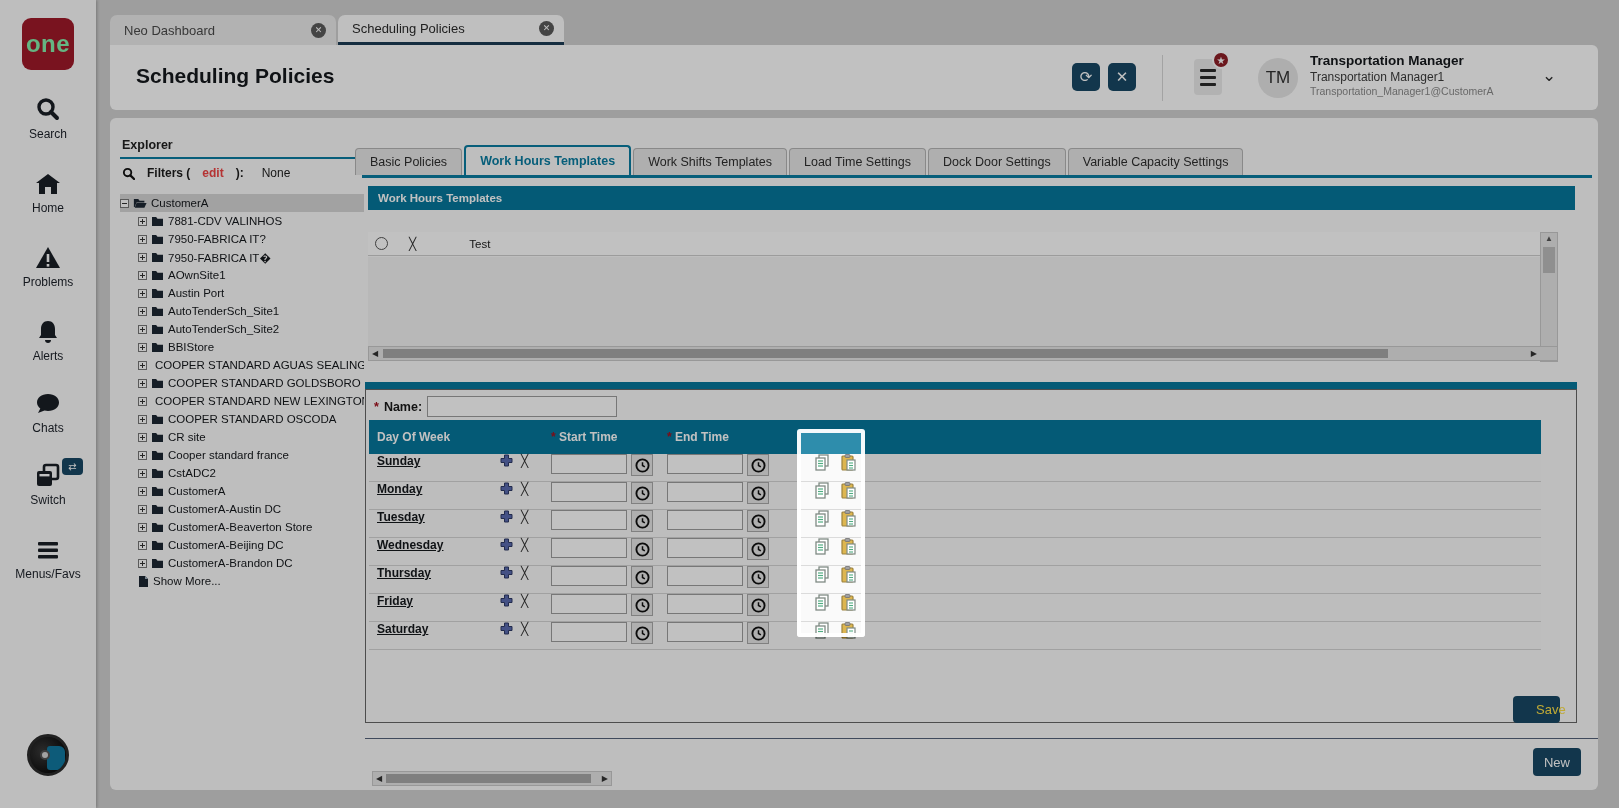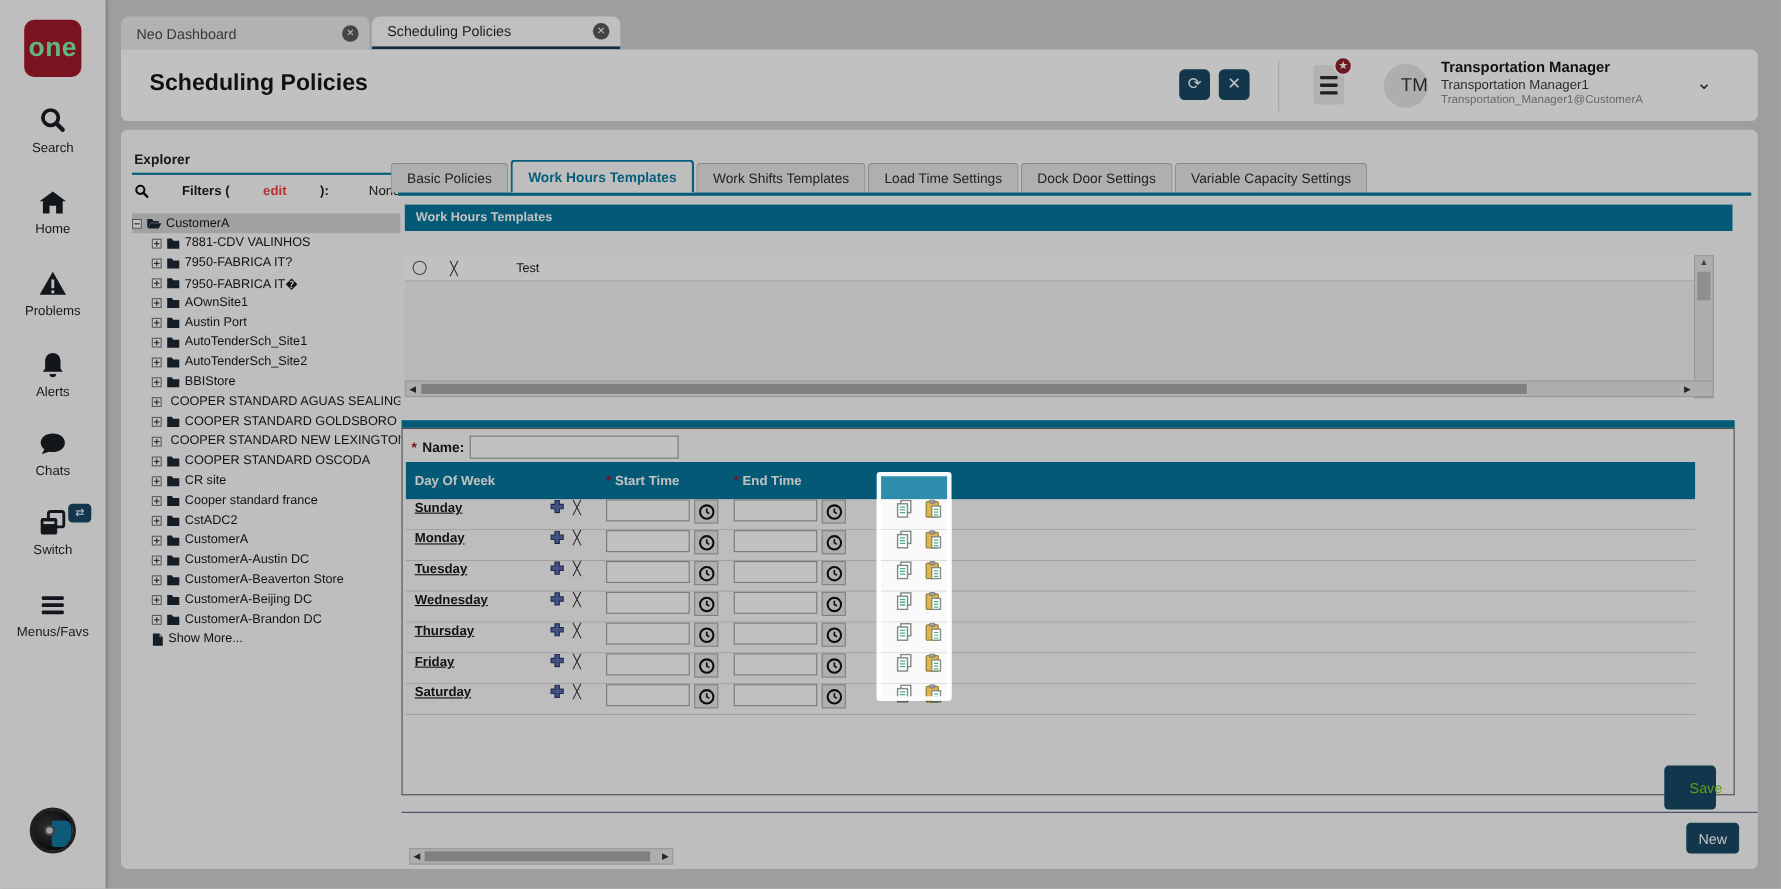--- a/index.html
+++ b/index.html
@@ -26,35 +26,35 @@
   .btab2 { left:338px; background:#fdfdfd; border-bottom:3px solid #1c3c55; color:#2b2b2b; }
 
   
   .title-card { position:absolute; left:110px; top:45px; width:1488px; height:65px; background:#ffffff; border-radius:0 6px 6px 6px; }
   .page-title { position:absolute; left:26px; top:19px; font-size:21px; font-weight:bold; color:#15181c; }
   .hdr-btn { position:absolute; top:18px; width:28px; height:28px; background:#184865; border:none; border-radius:5px; color:#fff; font-size:15px; line-height:26px; text-align:center; cursor:pointer; }
   .hdr-divider { position:absolute; left:1052px; top:10px; width:1px; height:46px; background:#d8d8d8; }
   .burger { position:absolute; left:1084px; top:14px; width:28px; height:36px; background:#ececec; border-radius:4px; display:flex; flex-direction:column; justify-content:center; gap:4px; align-items:center; cursor:pointer; }
   .burger i { display:block; width:16px; height:3px; background:#2b2b2b; border-radius:1px; }
   .star-badge { position:absolute; left:1102px; top:6px; width:18px; height:18px; border-radius:50%; background:#8e1f27; border:2px solid #fff; color:#fff; font-size:10px; line-height:15px; text-align:center; }
-  .avatar { position:absolute; left:1148px; top:13px; width:40px; height:40px; border-radius:50%; background:#e6e6e6; color:#333; font-size:17px; line-height:40px; text-align:right; }
+  .avatar { position:absolute; left:1148px; top:13px; width:40px; height:40px; border-radius:50%; background:#e6e6e6; color:#333; font-size:17px; line-height:40px; text-align:center; }
   .user-block { position:absolute; left:1200px; top:8px; width:300px; line-height:1.25; }
   .user-role { font-size:13.5px; font-weight:bold; color:#15181c; }
   .user-name { font-size:12px; color:#3c3c3c; }
   .user-account { font-size:10.5px; color:#8a8a8a; }
   .hdr-chevron { position:absolute; left:1432px; top:20px; font-size:17px; color:#333; cursor:pointer; }
 
   
   .content-card { position:absolute; left:110px; top:118px; width:1488px; height:672px; background:#fbfbfb; border-radius:6px; }
 
   
   .explorer { position:absolute; left:10px; top:20px; width:244px; height:646px; }
   .explorer-title { font-size:12.5px; font-weight:bold; color:#222; padding-left:2px; }
   .explorer-rule { margin-top:5px; height:2px; background:#0a7da1; width:100%; }
-  .filters-row { margin-top:7px; font-size:12px; color:#1d1d1d; display:flex; align-items:center; gap:0; padding-left:2px;justify-content:space-between; }
+  .filters-row { margin-top:7px; font-size:12px; color:#1d1d1d; display:flex; align-items:center; gap:12px; padding-left:2px; }
   .filters-bold { font-weight:bold; }
   .filters-edit { color:#ef4444; font-weight:bold; cursor:pointer; }
   .filters-value { margin-left:6px; }
   .tree { position:absolute; left:0; top:52px; width:244px; }
   .tree-row { position:absolute; height:18px; display:flex; align-items:center; gap:4px; font-size:11.5px; color:#15181c; white-space:nowrap; overflow:hidden; width:244px; cursor:pointer; }
   .tree-root { background:#d6d6d6; }
   .expander { width:9px; height:9px; border:1px solid #777; background:#fff; position:relative; flex:none; }
   .expander:before, .expander.minus:before { content:""; position:absolute; left:1px; top:3px; width:5px; height:1px; background:#333; }
   .expander.plus:after { content:""; position:absolute; left:3px; top:1px; width:1px; height:5px; background:#333; }
   .tree-children .tree-row { padding-left:18px; }
@@ -102,21 +102,21 @@
   .day-table { position:absolute; left:3px; top:30px; width:1172px; }
   .day-head { display:grid; grid-template-columns:144px 30px 116px 117px 13px 92px 1fr; height:34px; background:#06789c; color:#fff; font-size:12px; font-weight:bold; align-items:center; }
   .day-head > div { padding-left:8px; }
   .day-row { display:grid; grid-template-columns:144px 30px 116px 117px 13px 92px 1fr; height:28px; background:#fafafa; border-bottom:1px solid #d5d5d5; align-items:center; font-size:12px; color:#15181c; }
   .day-cell { display:flex; align-items:flex-start; height:100%; padding-left:8px; gap:4px;text-decoration:underline; }
   .day-name { font-weight:bold; flex:1; }
   .plus-btn, .clock-btn, .copy-btn, .paste-btn { cursor:pointer; background:none; border:none; padding:0; display:flex; align-items:center; }
   .time-input { width:76px; height:20px; border:1px solid #9e9e9e; background:#fff; font-size:11px; padding:0 3px; }
   .clock-btn { width:22px; height:22px; background:#e8e8e8; border:1px solid #aaa; justify-content:center; }
   .cp-cell { justify-content:center; gap:9px; padding-left:0; }
-  .save-btn { position:absolute; left:1147px; top:306px; width:47px; height:40px; background:#184865; color:#84cc16; border:none; border-radius:4px; font-size:13px; cursor:pointer;padding-left:23px; }
+  .save-btn { position:absolute; left:1147px; top:306px; width:47px; height:27px; background:#184865; color:#fde047; border:none; border-radius:4px; font-size:13px; cursor:pointer;padding-left:23px; }
 
   .bottom-divider { position:absolute; left:255px; top:620px; width:1233px; height:1px; background:#55627a; }
   .new-btn { position:absolute; left:1423px; top:630px; width:48px; height:28px; background:#184865; color:#fff; border:none; border-radius:4px; font-size:13px; cursor:pointer; }
 
   
   .spotlight { position:absolute; left:797px; top:429px; width:68px; height:208px; border:4px solid rgba(255,255,255,.95); border-radius:3px; background:rgba(255,255,255,.16); box-shadow:0 0 0 3000px rgba(0,0,0,.245); z-index:50; pointer-events:none; }
 </style>
 </head>
 <body>
 

